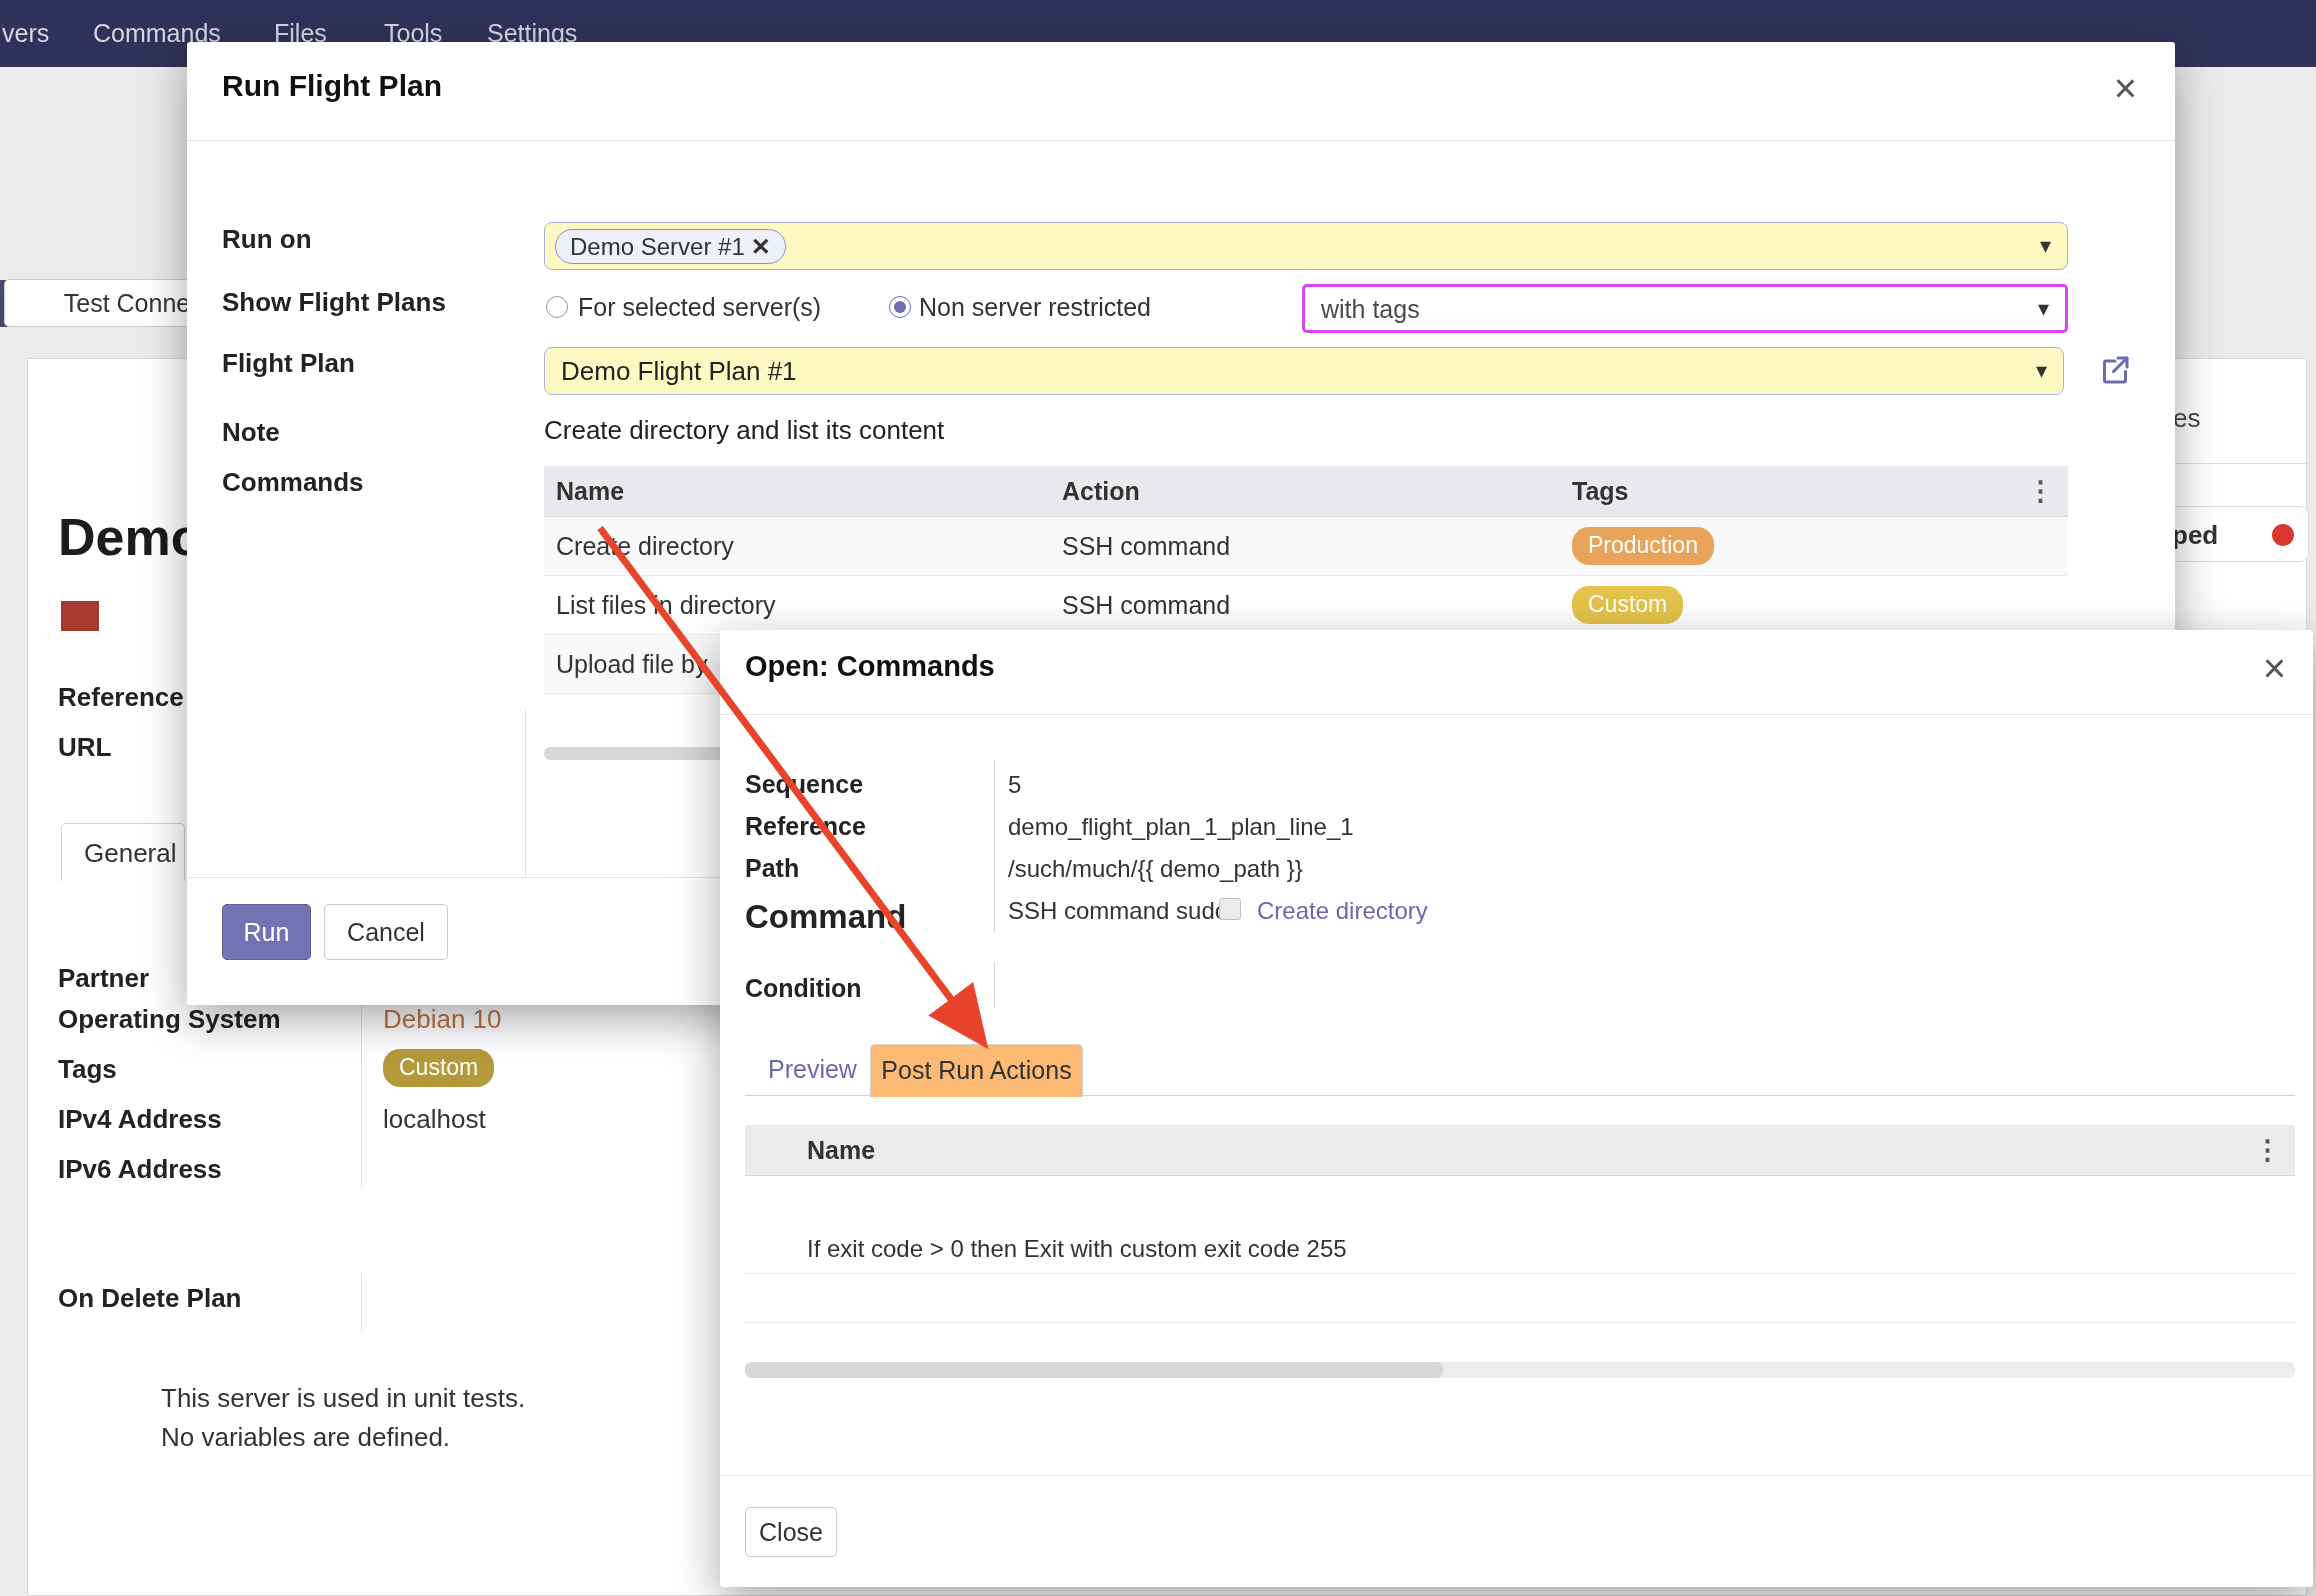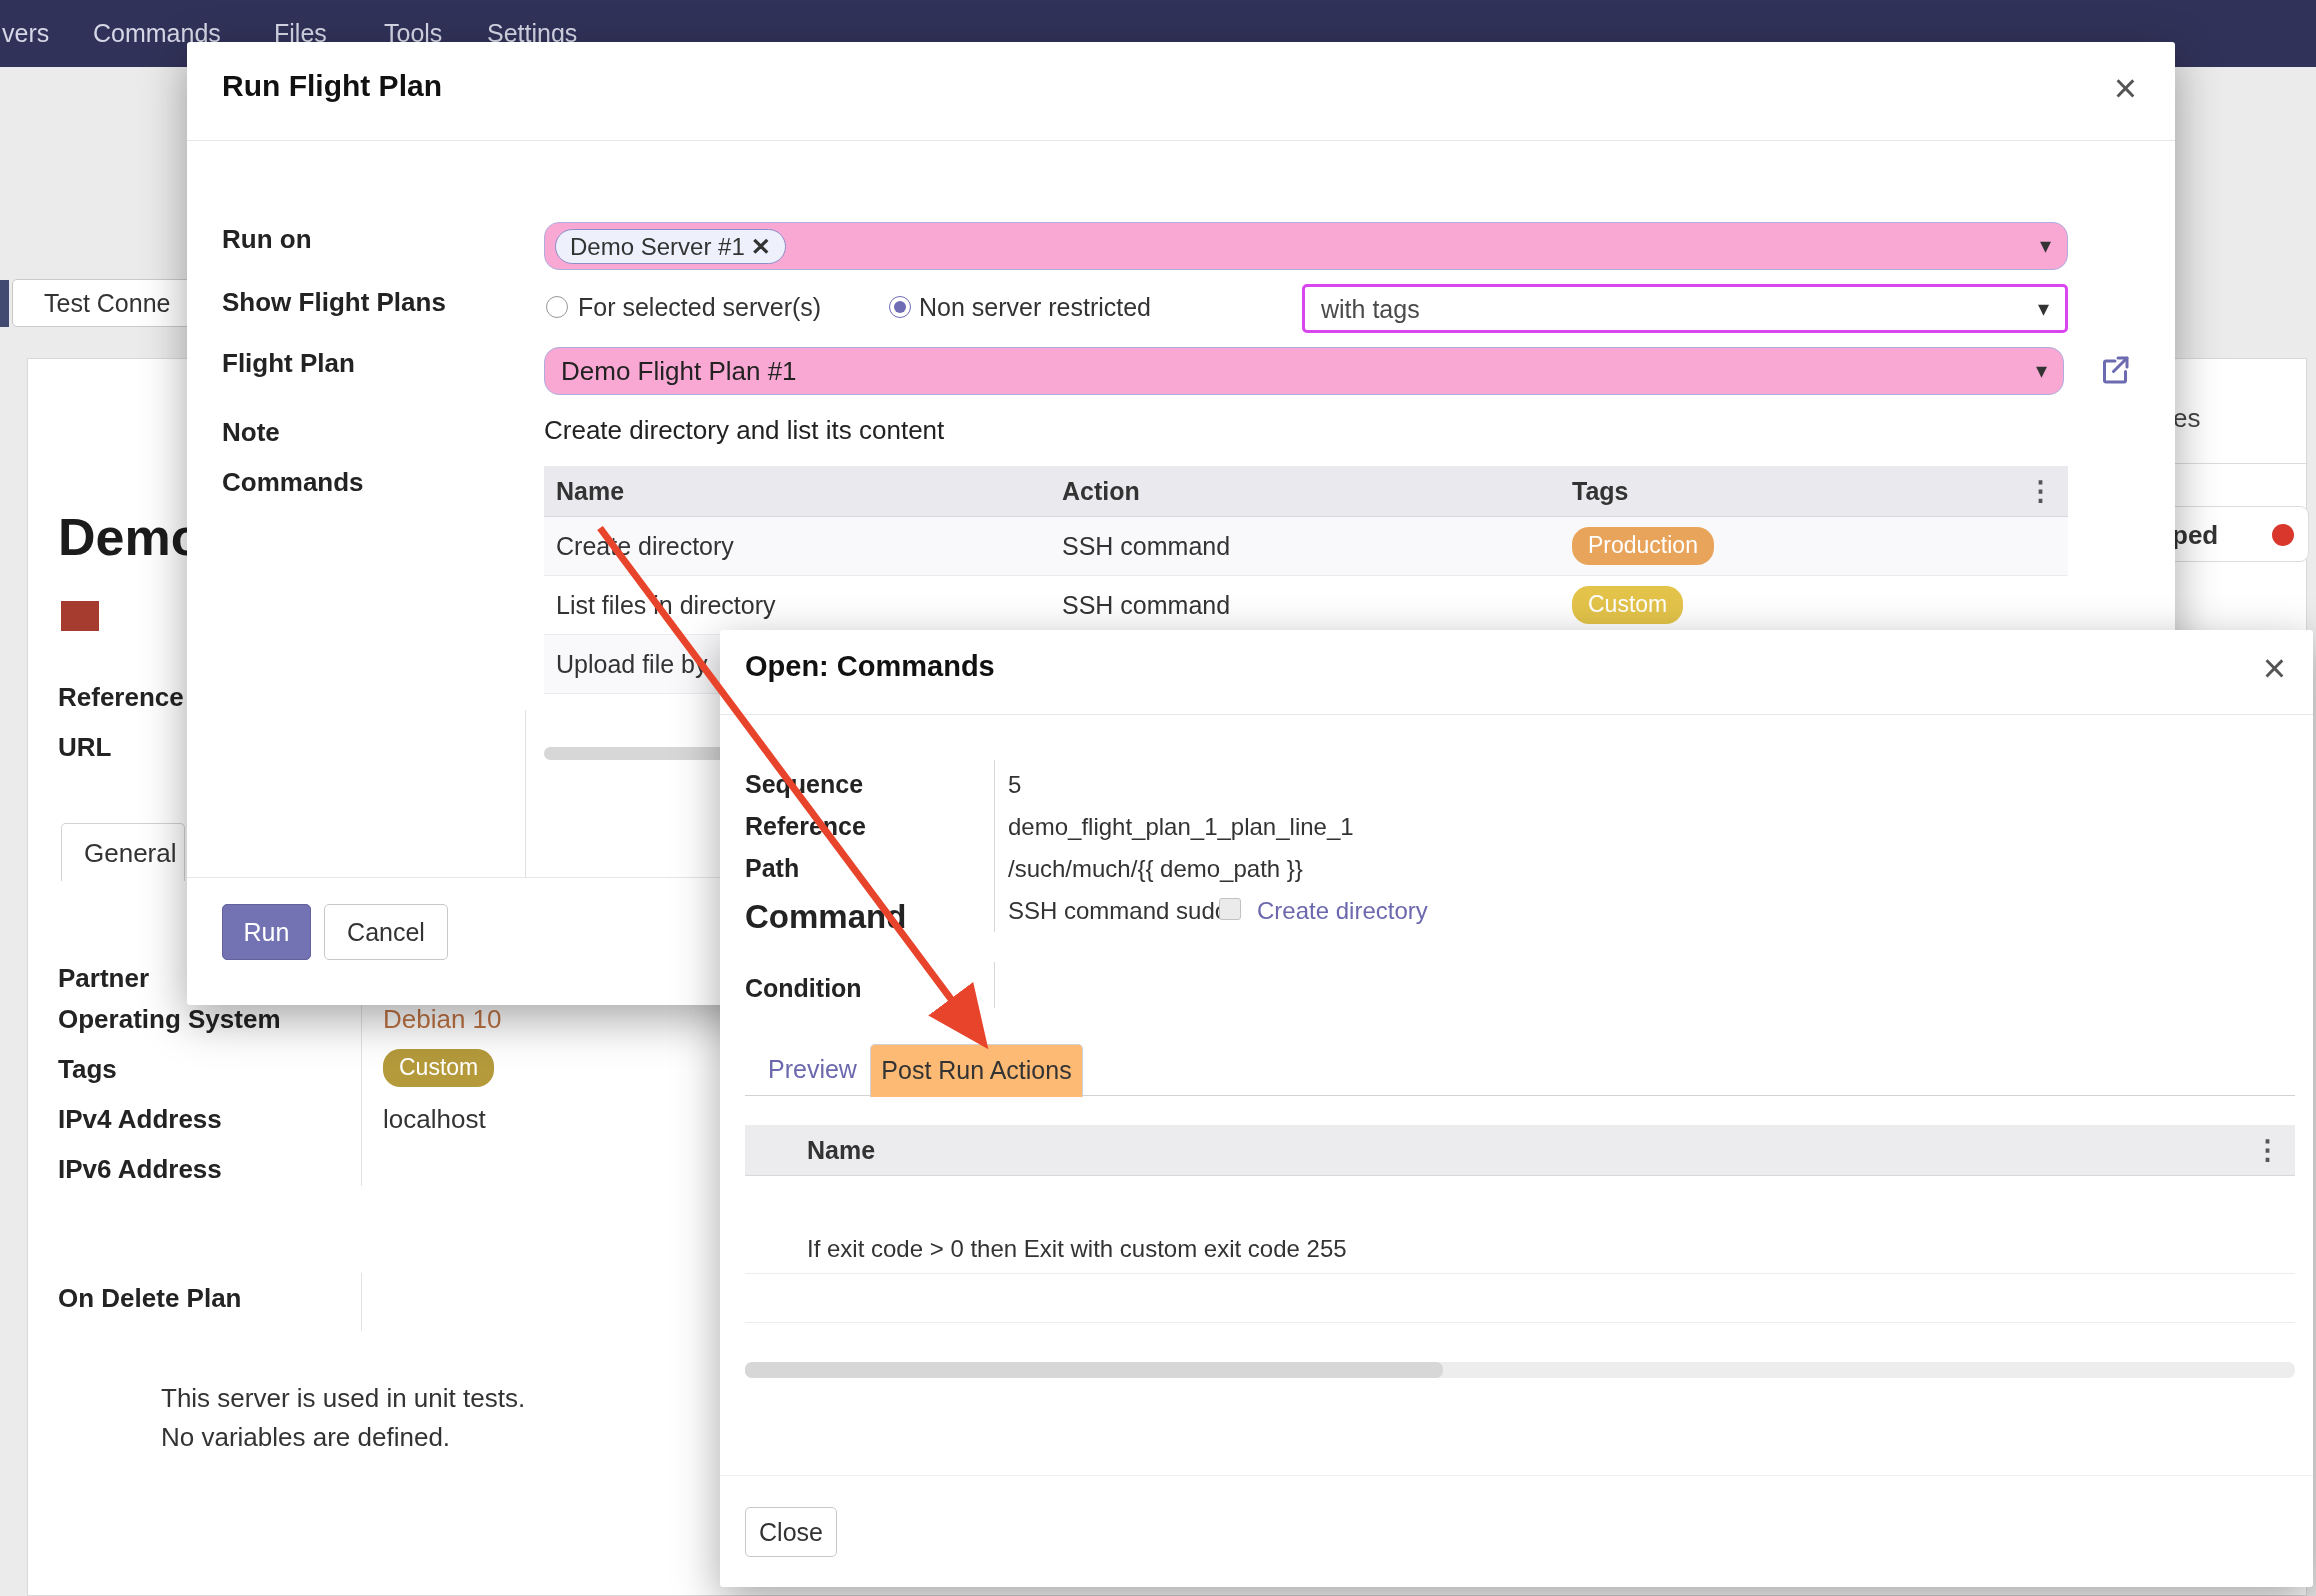--- a/index.html
+++ b/index.html
@@ -12,21 +12,21 @@
   .card{position:absolute;left:27px;top:358px;width:2280px;height:1238px;background:#fff;border:1px solid #d9d9d9;z-index:1;}
   .lbl{position:absolute;font-weight:bold;font-size:26px;color:#232323;white-space:nowrap;}
   .val{position:absolute;font-size:26px;color:#333;white-space:nowrap;}
   .hline{position:absolute;height:1px;background:#e6e6e6;}
   .vline{position:absolute;width:1px;background:#e2e2e2;}
   .modal{position:absolute;background:#fff;border-radius:3px;box-shadow:0 14px 46px rgba(0,0,0,.35);}
   #run-modal{left:187px;top:42px;width:1988px;height:963px;z-index:10;}
   #open-modal{left:720px;top:630px;width:1593px;height:957px;z-index:20;}
   .modal-title{position:absolute;font-size:30px;font-weight:bold;color:#111;white-space:nowrap;}
   .modal-close{position:absolute;font-size:40px;color:#555;line-height:1;cursor:pointer;}
-  .select-lav{position:absolute;background:#f9a8d4;border:1px solid #aeaede;border-radius:15px;height:48px;}
+  .select-lav{position:absolute;background:#fef9c3;border:1px solid #aeaede;border-radius:8px;height:48px;}
   .sel-text{position:absolute;left:16px;top:50%;transform:translateY(-50%);font-size:26px;color:#222;white-space:nowrap;}
   .caret{position:absolute;right:16px;top:50%;transform:translateY(-50%);font-size:22px;color:#333;}
   .chip{position:absolute;left:10px;top:6px;height:35px;line-height:33px;padding:0 14px;border:1px solid #8c8cc9;border-radius:18px;background:#eef0fc;font-size:24px;color:#333;white-space:nowrap;}
   .chip-x{font-weight:bold;margin-left:6px;cursor:pointer;}
   .radio{position:absolute;width:22px;height:22px;border-radius:50%;border:1px solid #979797;background:#fff;cursor:pointer;}
   .radio.sel{border-color:#6f6cb3;}
   .radio.sel::after{content:"";position:absolute;left:4px;top:4px;width:12px;height:12px;border-radius:50%;background:#6f6cb3;}
   .rlabel{position:absolute;font-size:25px;color:#333;white-space:nowrap;}
   .input-white{position:absolute;background:#fff;border:3px solid #d946ef;border-radius:5px;}
   .thead{position:absolute;background:#eaeaee;border-bottom:1px solid #d8d8d8;}
@@ -55,21 +55,21 @@
 
   <div class="topnav">
     <span class="nav-item" style="left:2px">vers</span>
     <span class="nav-item" style="left:93px">Commands</span>
     <span class="nav-item" style="left:274px">Files</span>
     <span class="nav-item" style="left:384px">Tools</span>
     <span class="nav-item" style="left:487px">Settings</span>
   </div>
 
   <div class="abs" style="left:0;top:280px;width:9px;height:47px;background:#424a72;z-index:1"></div>
-  <div class="btn btn-default" style="left:12px;top:279px;width:230px;height:48px;line-height:46px;text-align:left;padding-left:31px;z-index:1">Test Conne</div>
+  <div class="btn btn-default" style="left:4px;top:279px;width:230px;height:48px;line-height:46px;text-align:center;padding-left:16px;z-index:1">Test Conne</div>
 
   <div class="card">
 
     <div class="val" style="left:2145px;top:44px;color:#444">es</div>
     <div class="hline" style="left:2133px;top:104px;width:147px;background:#dcdcdc"></div>
 
     <div class="abs" style="left:2125px;top:147px;width:156px;height:56px;background:#fff;border:1px solid #dcdcdc;border-radius:9px">
       <span class="abs" style="left:18px;top:13px;font-size:26px;font-weight:bold;color:#333">ped</span>
       <span class="dot" style="right:14px;top:17px;width:22px;height:22px;background:#d9372c"></span>
     </div>

